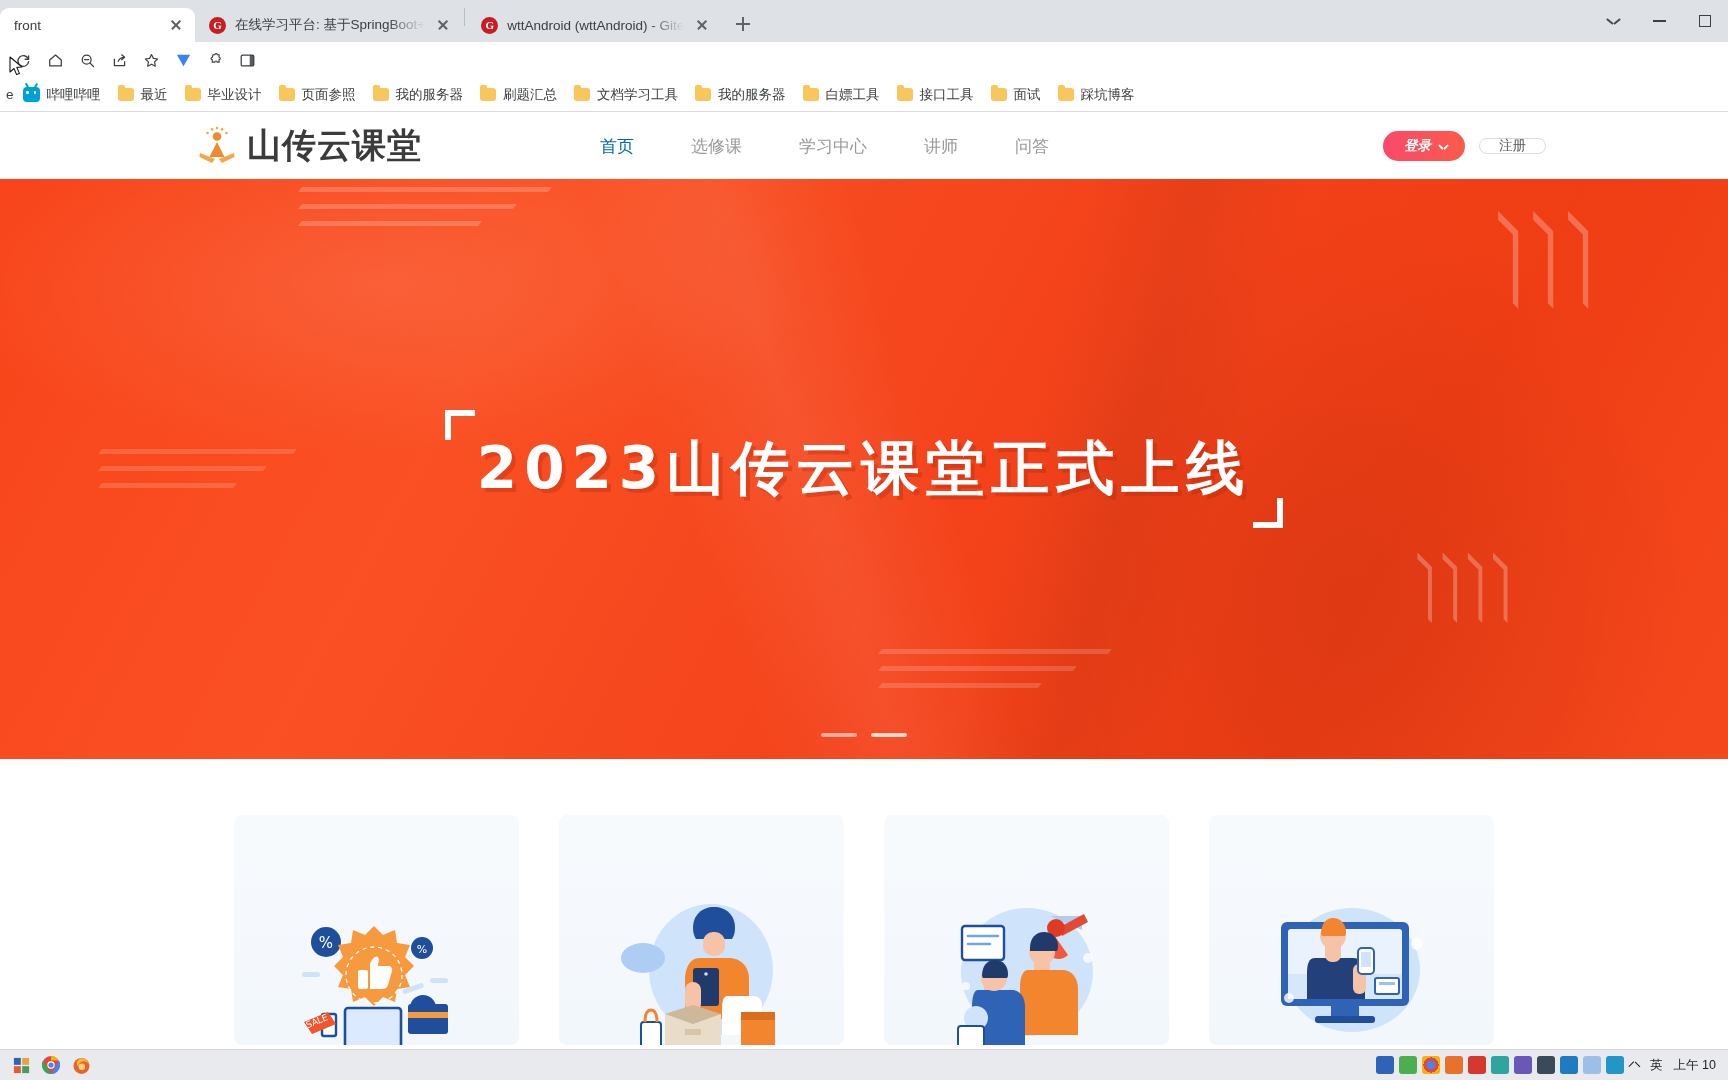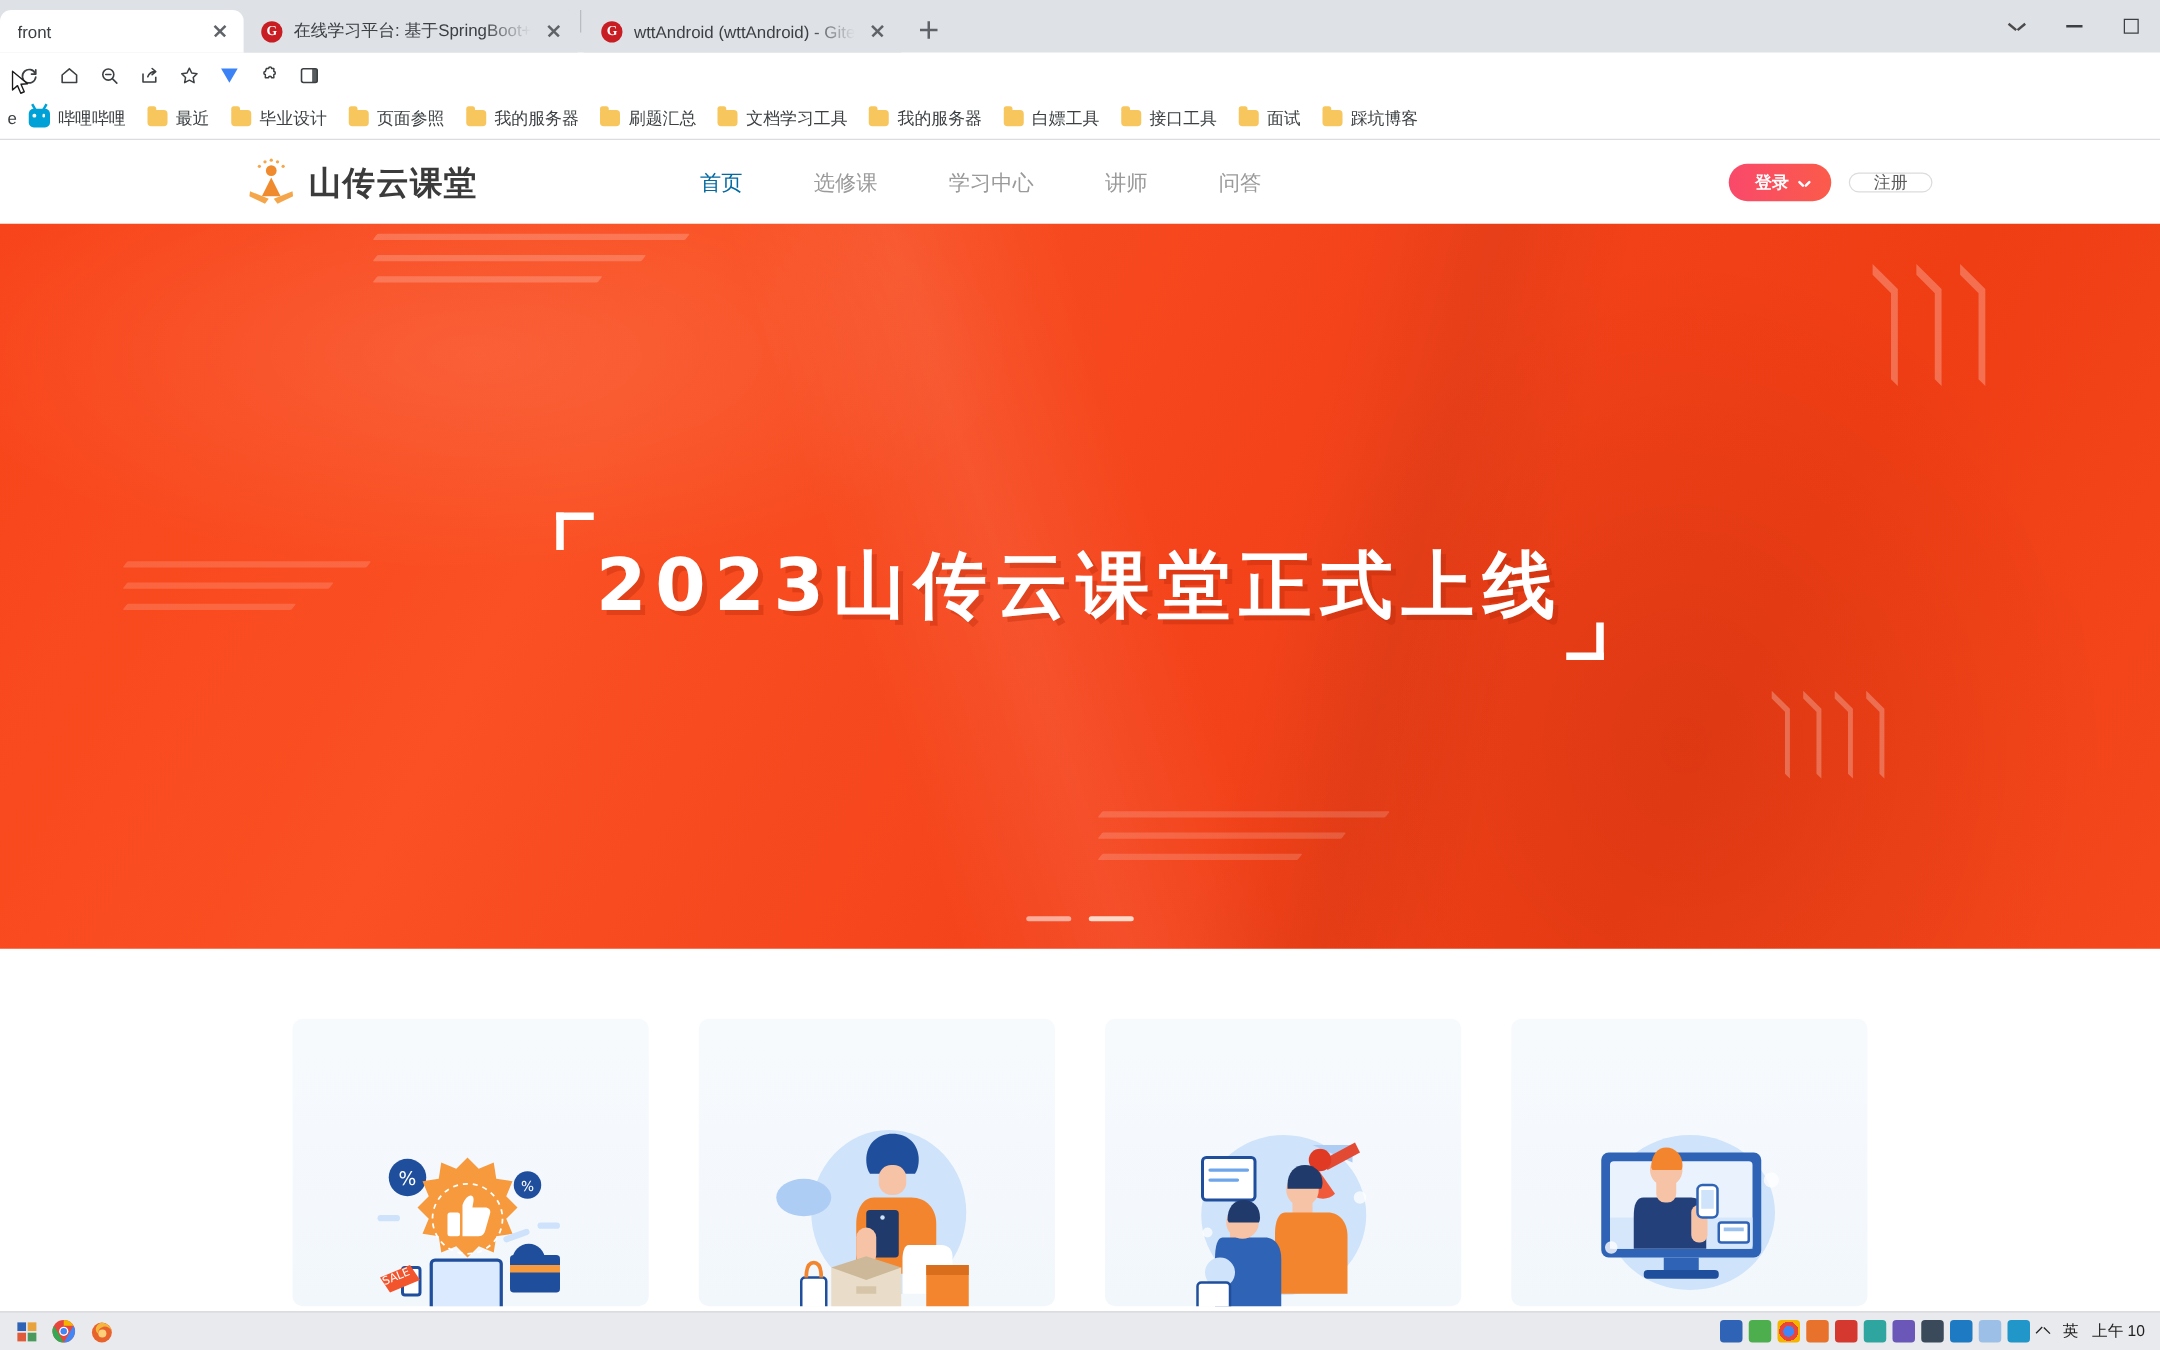--- a/index.html
+++ b/index.html
@@ -118,39 +118,39 @@
   
   .page { position:absolute; left:0; top:113px; width:1728px; height:940px; background:#fff; overflow:hidden; }
 
   .site-header {
     height: 66px; background:#fff; display:flex; align-items:center;
     padding: 0 0 0 196px; position:relative;
   }
   .logo { display:flex; align-items:center; gap:9px; }
   .logo-mark { width:42px;height:40px;position:relative; flex:0 0 auto;}
   .logo-text {
-    font-size: 26px; font-weight: 700; color: #3b3b3b; letter-spacing: 1px;
+    font-size: 34px; font-weight: 700; color: #3b3b3b; letter-spacing: 1px;
     font-family: "Liberation Sans", sans-serif;
   }
   .nav { display:flex; align-items:center; gap:57px; margin-left: 178px; height:66px;}
   .nav-item {
     font-size: 17px; color:#9a9a9a; position:relative; height:66px;
     display:flex; align-items:center;
   }
   .nav-item.active { color:#0369a1; }
   .nav-item.active::after {
     content:''; position:absolute; left:50%; transform:translateX(-50%);
     bottom: -6px; width: 40px; height: 4px; background:#f2542d; border-radius:2px;
   }
   .hdr-right { position:absolute; right: 182px; display:flex; align-items:center; gap:14px; }
   .btn-login {
     height:30px; min-width:82px; padding:0 11px 0 15px; border-radius:15px;
     background: linear-gradient(90deg,#f9496b 0%, #fb5b4a 100%);
     color:#fff; font-size:13.5px; font-weight:700;
-    display:flex; align-items:center; justify-content:center; gap:8px;
+    display:flex; align-items:center; justify-content:center; gap:8px;font-style:italic;
   }
   .chev-down { width:9px;height:9px;position:relative; }
   .chev-down::before,.chev-down::after{
     content:'';position:absolute;top:2px;width:6px;height:1.5px;background:#fff;border-radius:1px;
   }
   .chev-down::before{left:0;transform:rotate(45deg);transform-origin:left center;}
   .chev-down::after{right:0;transform:rotate(-45deg);transform-origin:right center;}
   .btn-register {
     height:16px; padding:0 19px; border-radius:15px; border:1px solid #dcdcdc;
     color:#5b5b5b; font-size:13.5px; display:flex;align-items:center;justify-content:center;

